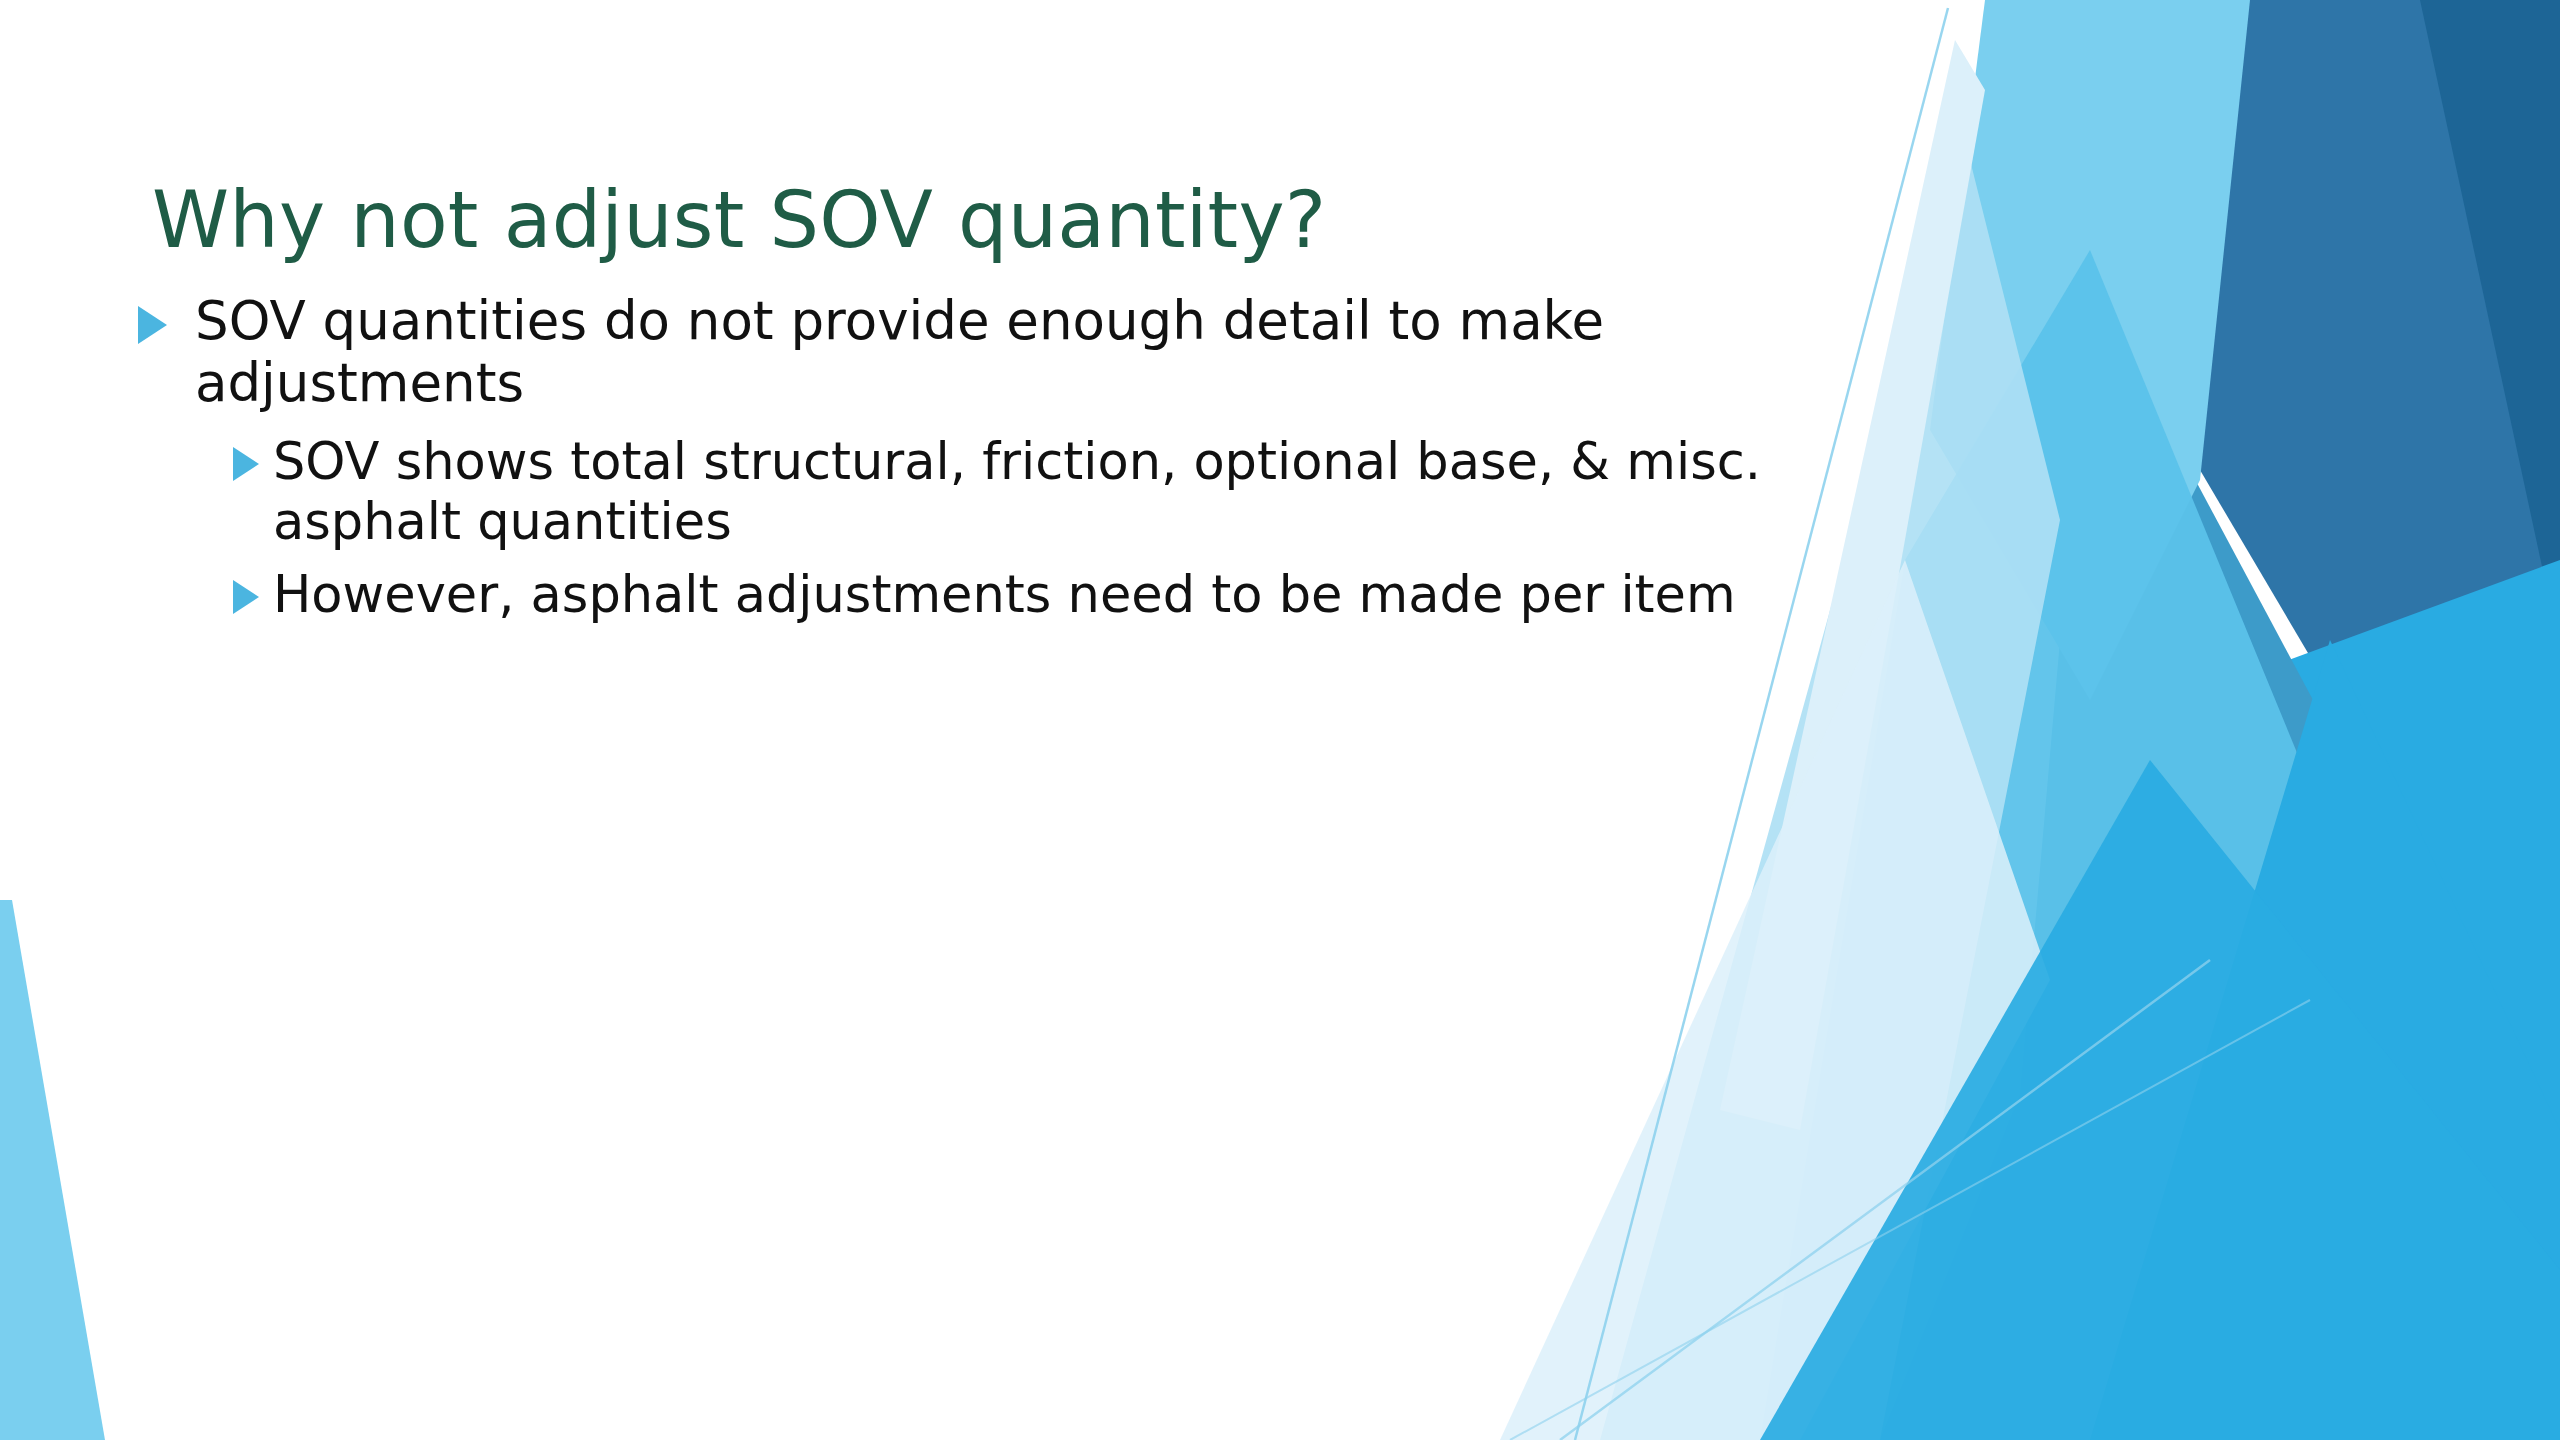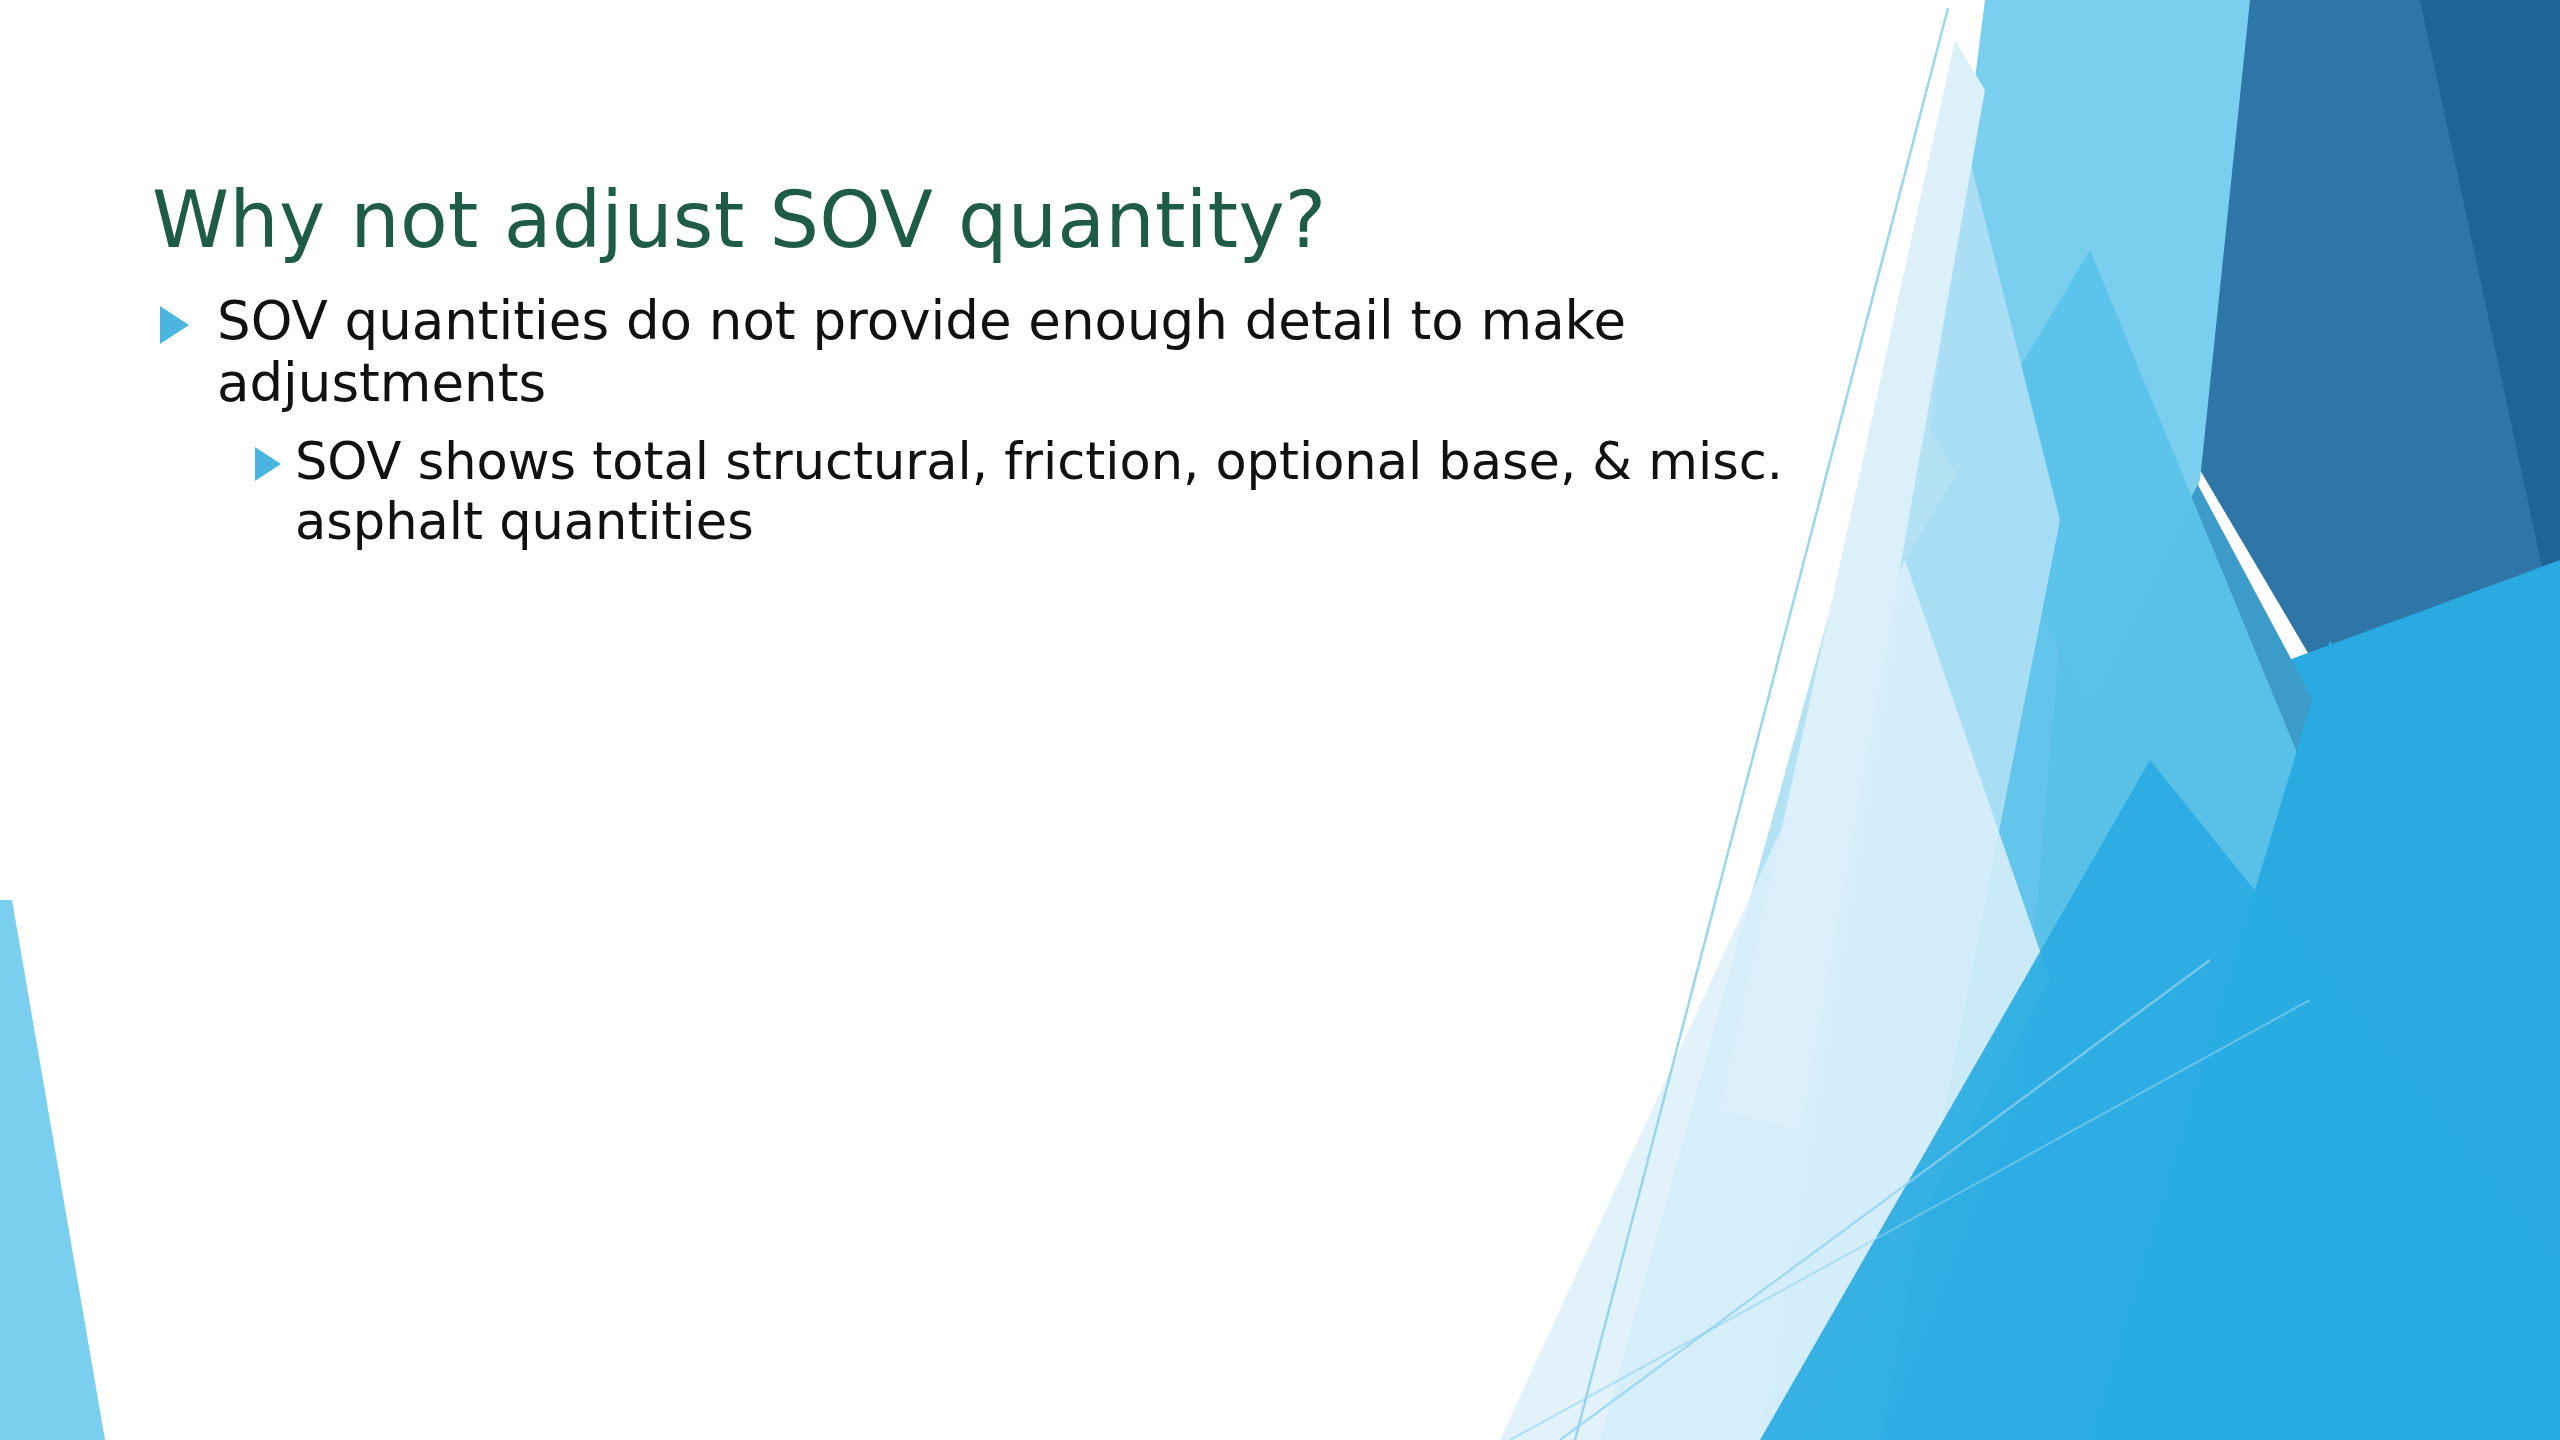--- a/index.html
+++ b/index.html
@@ -37,21 +37,21 @@
     top: 128px;
     font-size: 78px;
     line-height: 1.05;
     color: #1F5C46;
     font-weight: 400;
     letter-spacing: 0.2px;
     white-space: nowrap;
   }
   .body-list {
     position: absolute;
-    left: 160px;
+    left: 138px;
     top: 290px;
     width: 1760px;
   }
   .bullet-row {
     display: flex;
     align-items: flex-start;
   }
   .bullet-row.level-1 {
     margin-bottom: 18px;
   }
@@ -137,16 +137,20 @@
       <div class="bullet-row level-1">
         <span class="tri"></span>
         <span class="bullet-text">SOV quantities do not provide enough detail to make adjustments</span>
       </div>
 
       <div class="bullet-row level-2">
         <span class="tri"></span>
         <span class="bullet-text">SOV shows total structural, friction, optional base, &amp; misc. asphalt quantities</span>
       </div>
 
+      <div class="bullet-row level-2">
+        <span class="tri"></span>
+        <span class="bullet-text">However, asphalt adjustments need to be made per item</span>
+      </div>
 
     </div>
   </div>
 </div>
 
 </body></html>

